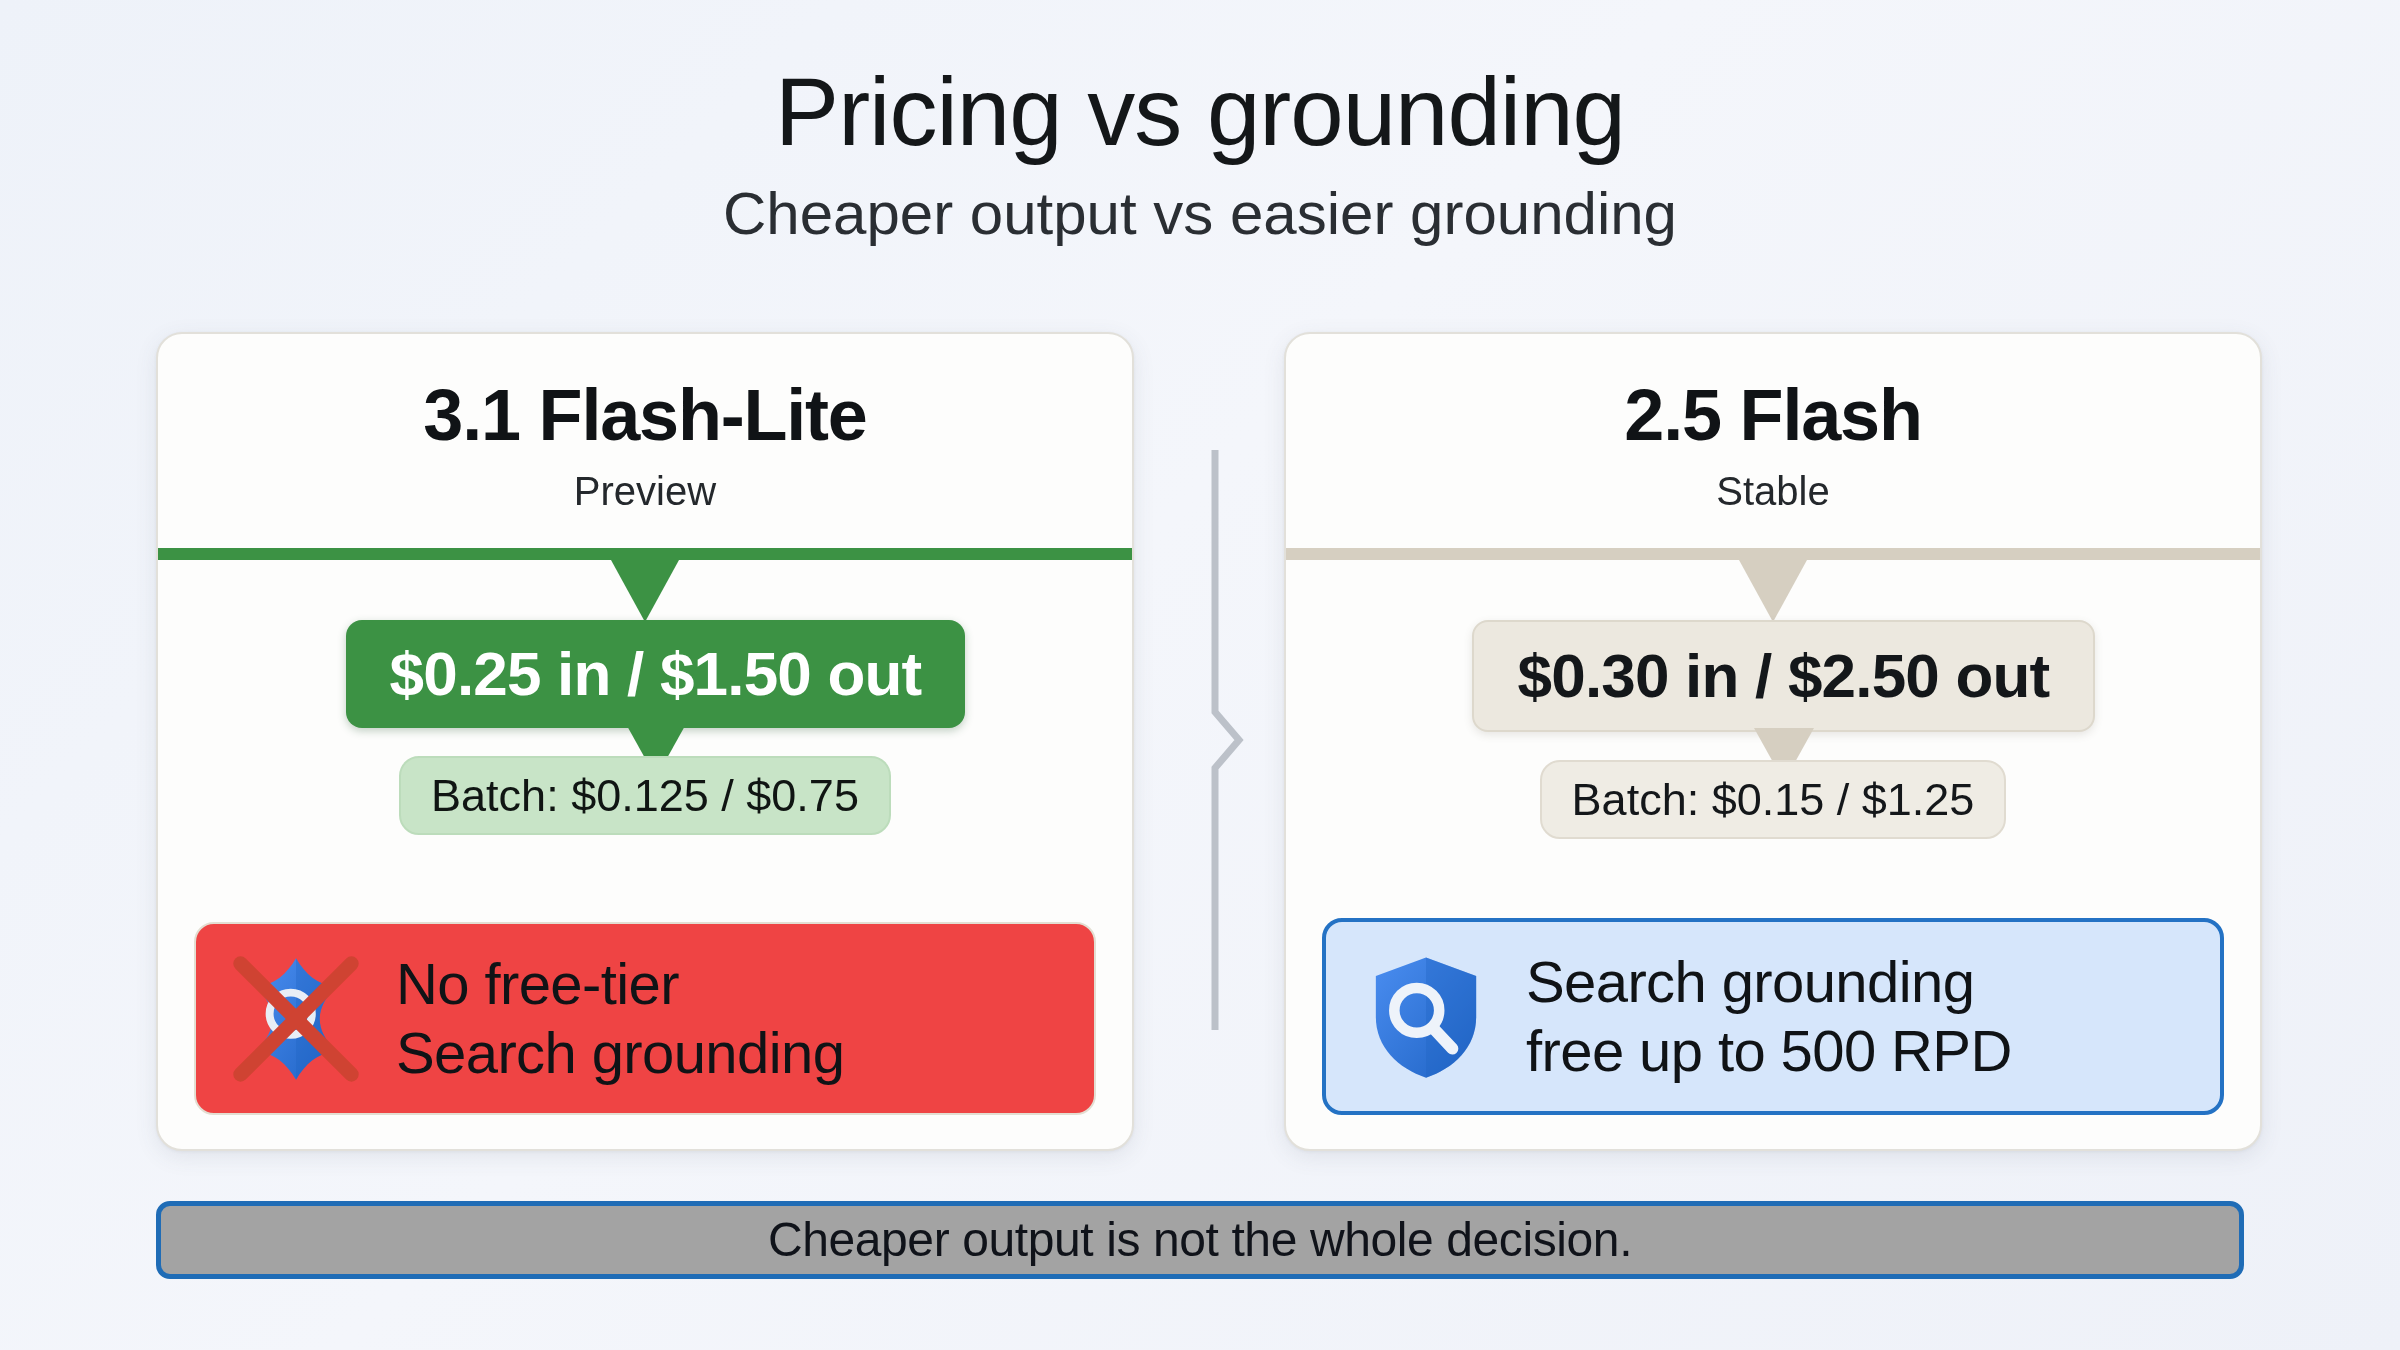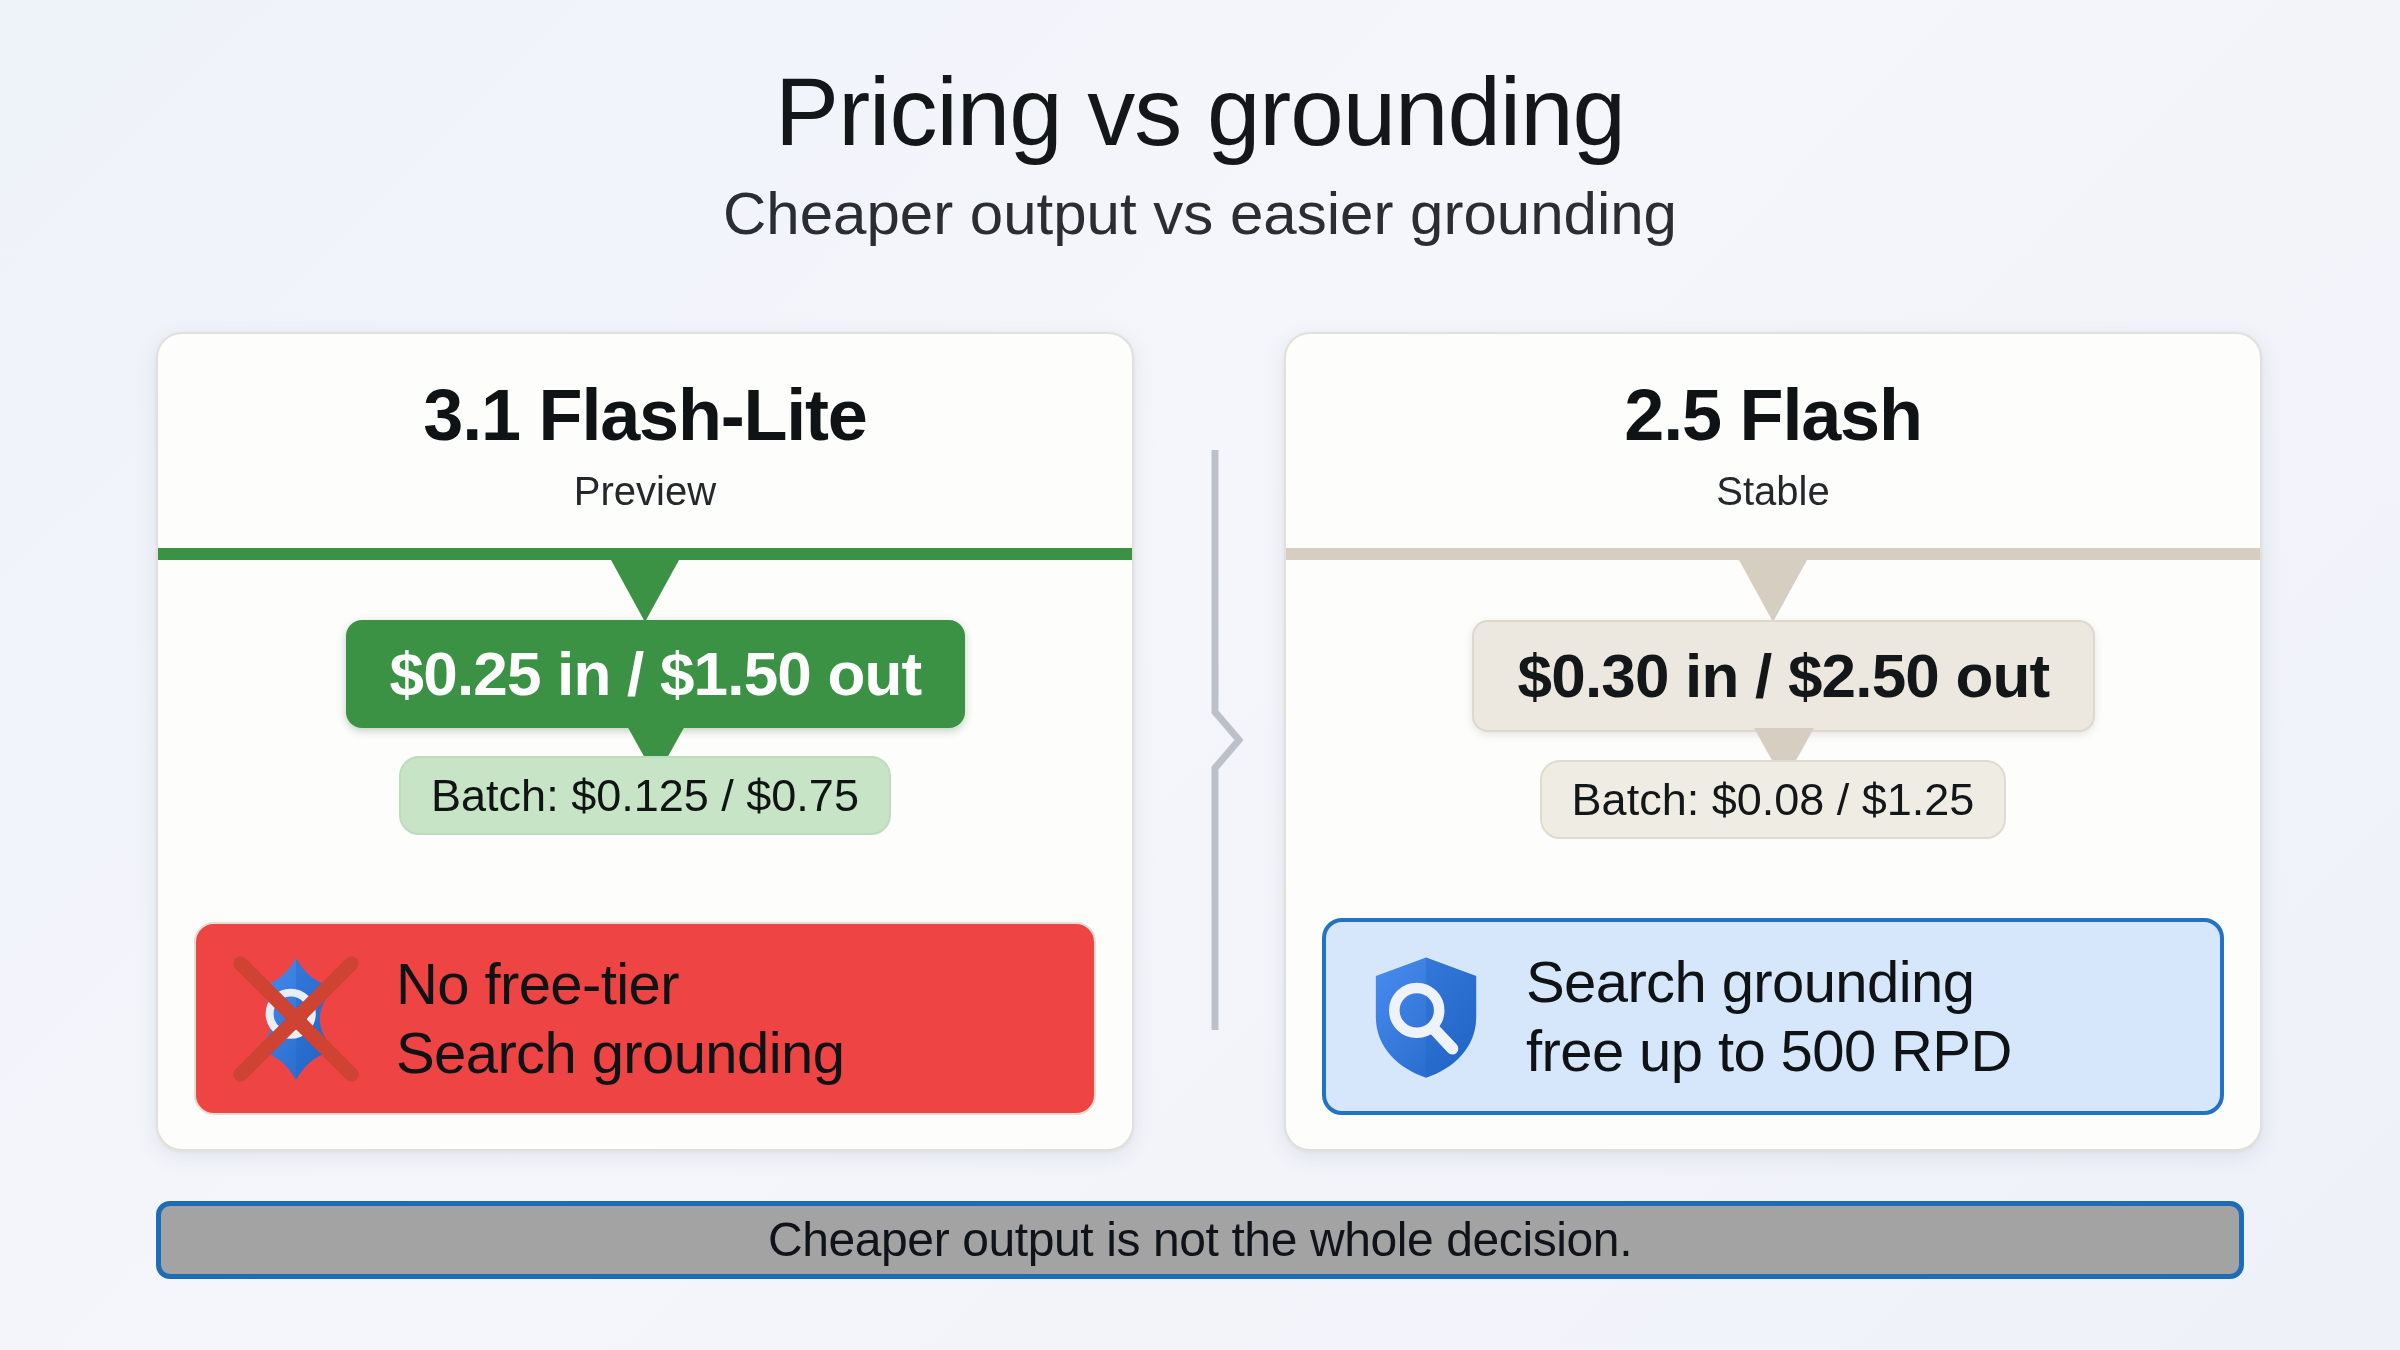--- a/index.html
+++ b/index.html
@@ -310,21 +310,21 @@
       <div class="divider tan"></div>
       <div class="tri tan"></div>
     </div>
 
     <div class="chip-area">
       <div class="price-chip tan">$0.30 in / $2.50 out</div>
       <div class="tri-small tan" style="left:50%; bottom:-50px;"></div>
     </div>
 
     <div class="batch-area">
-      <div class="batch-chip tan">Batch: $0.08 / $1.25</div>
+      <div class="batch-chip tan">Batch: $0.15 / $1.25</div>
     </div>
 
     <div class="feature blue">
       <div class="feature-icon">
         <svg viewBox="0 0 100 100" width="132" height="132" aria-hidden="true">
           <defs>
             <linearGradient id="shA" x1="0" y1="0" x2="1" y2="1">
               <stop offset="0%" stop-color="#4a8df0"></stop>
               <stop offset="100%" stop-color="#1f63c4"></stop>
             </linearGradient>

